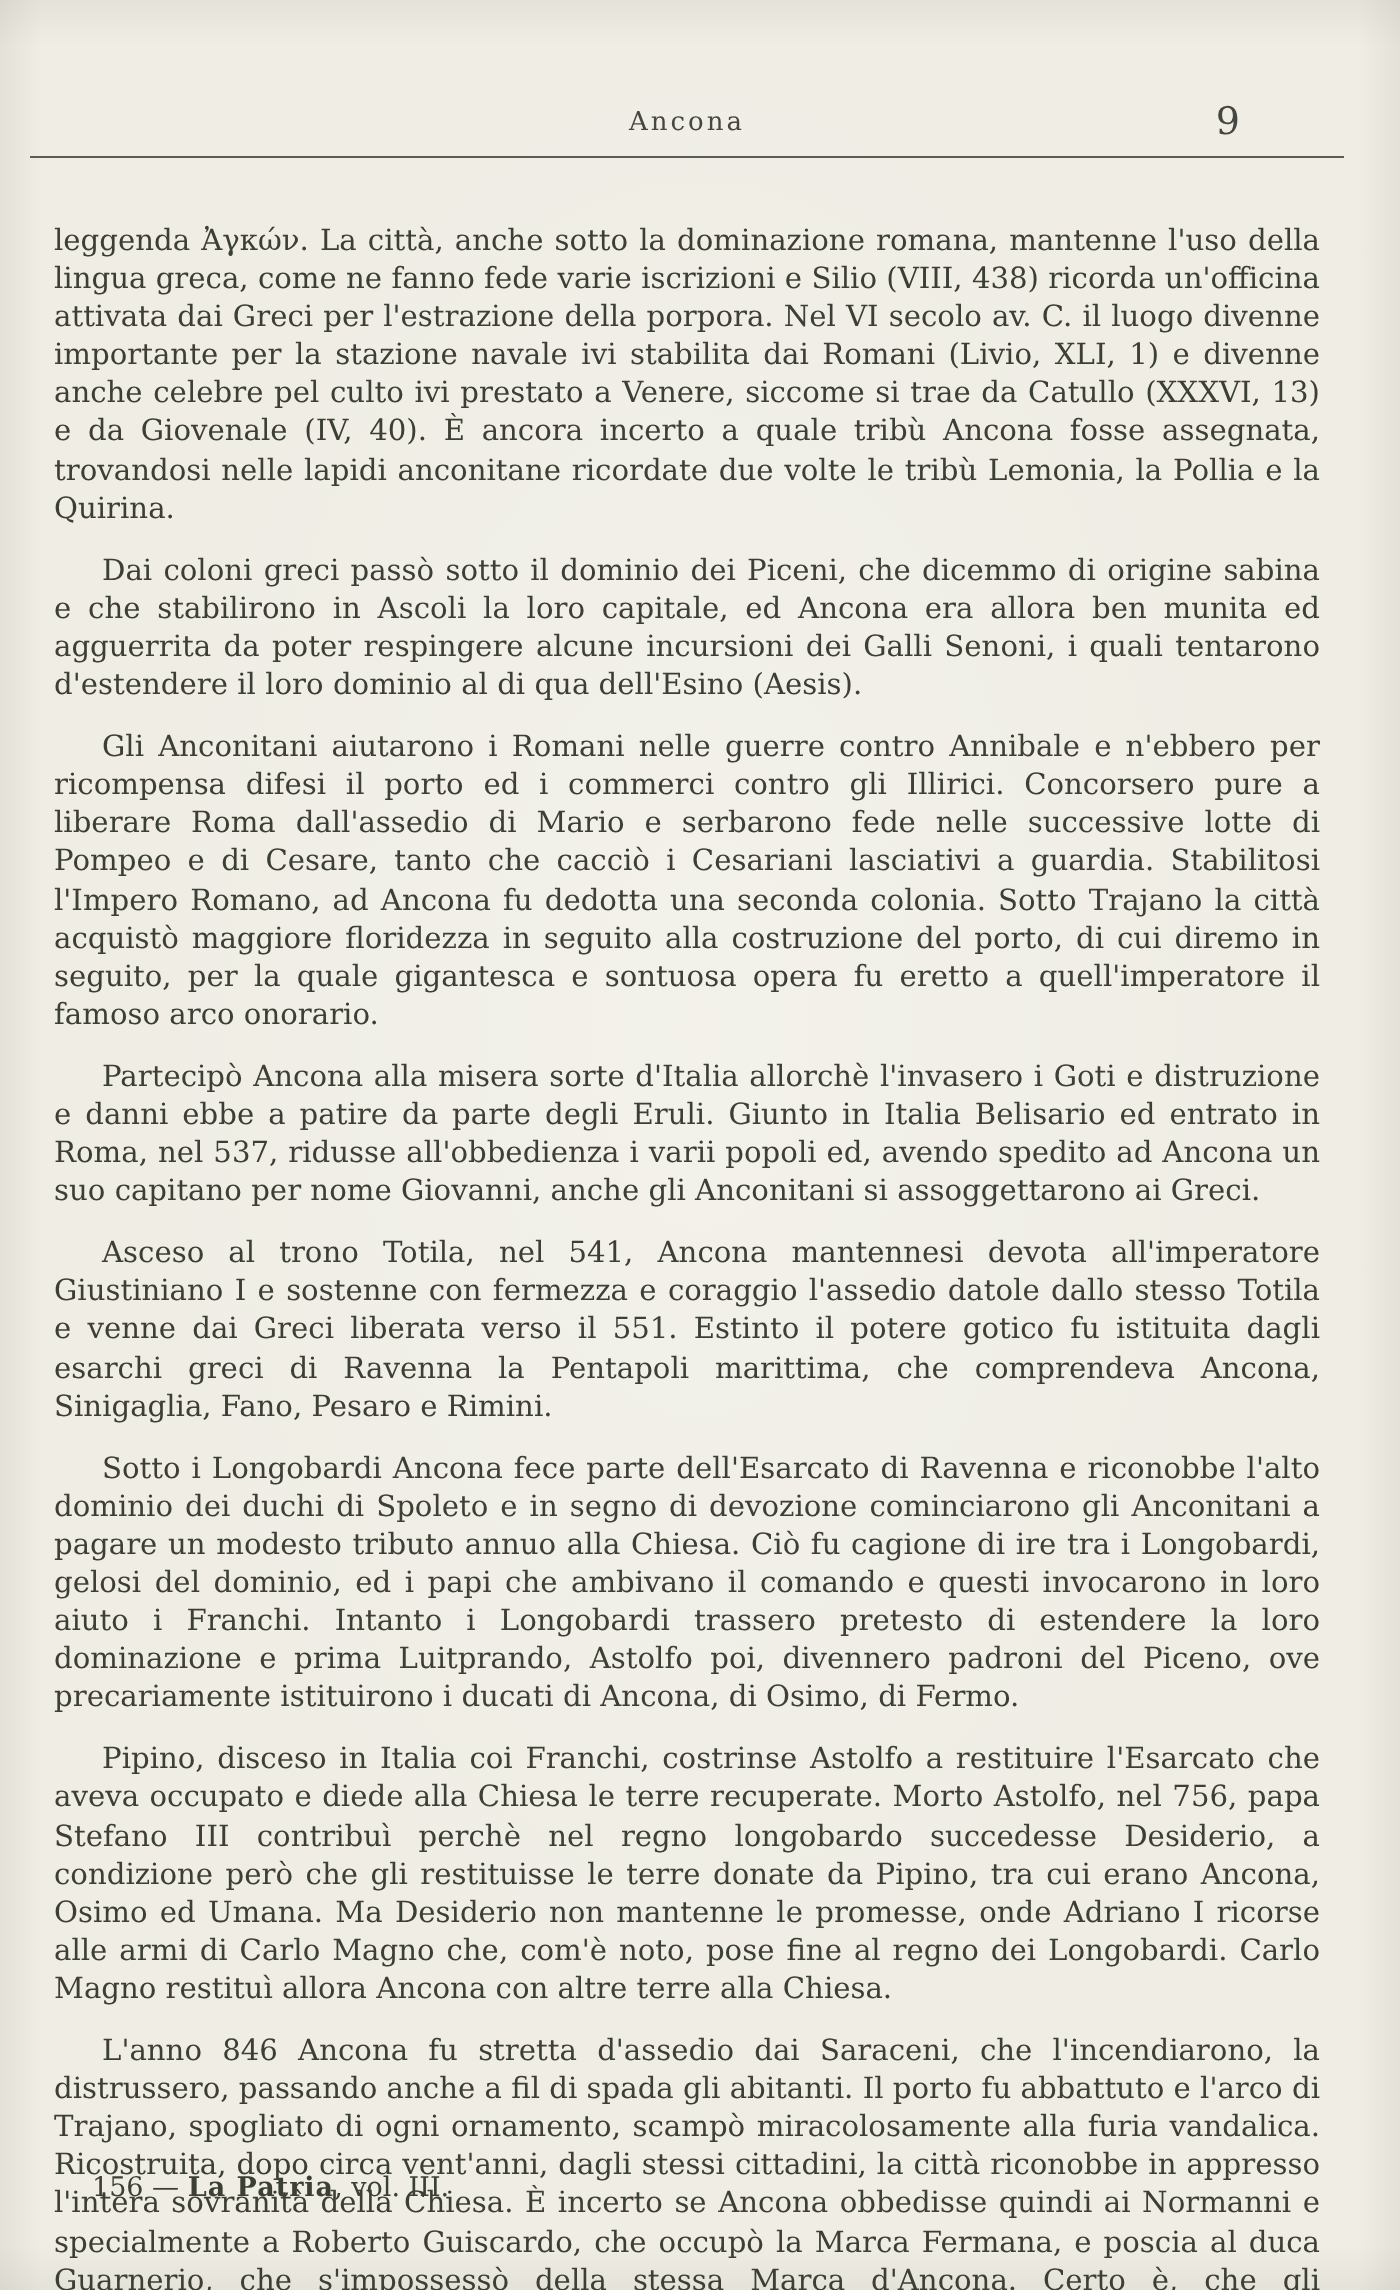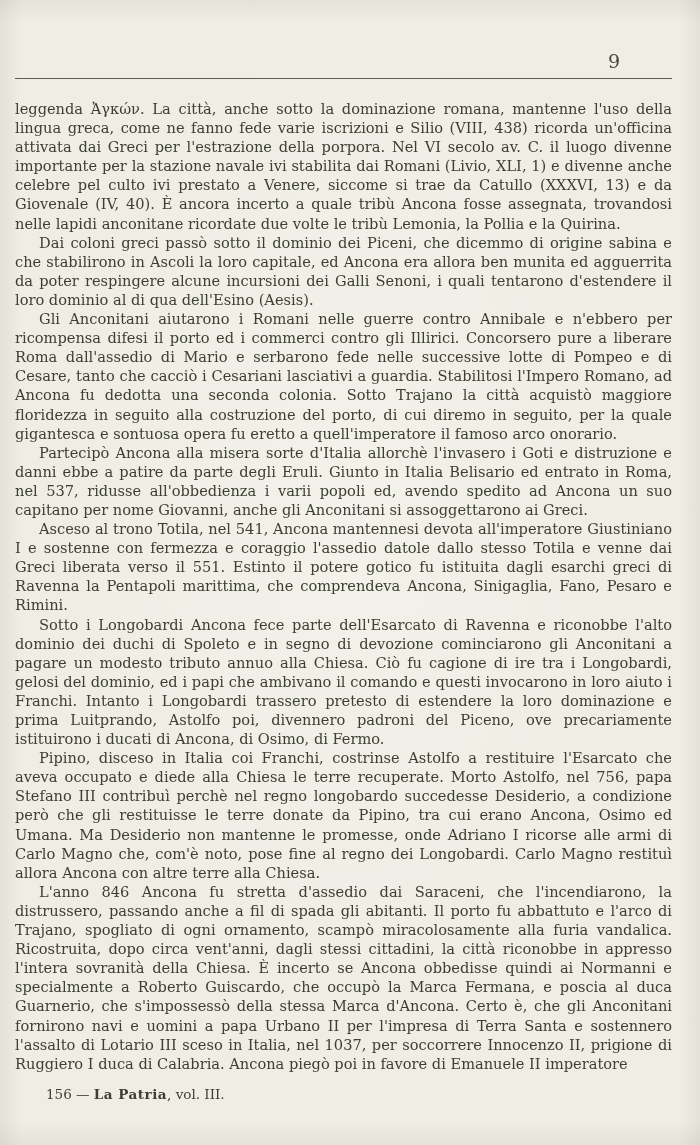--- a/index.html
+++ b/index.html
@@ -57,21 +57,21 @@
   .body-text {
     position: absolute;
     top: 99px;
     left: 15px;
     right: 28px;
     font-size: 14.6px;
     line-height: 19.1px;
     text-align: justify;
   }
   .body-text p {
-    margin: 0;
+    margin: 12px;
     padding: 0;
     text-indent: 24px;
   }
   .body-text p.continuation {
     text-indent: 0;
   }
   .footer-signature {
     position: absolute;
     left: 46px;
     top: 1086px;
@@ -82,20 +82,21 @@
     font-weight: bold;
     letter-spacing: 0.5px;
   }
 </style>
 </head>
 <body>
 
 <div class="page">
 
   <div class="running-header">
+    <div class="title">Ancona</div>
     <div class="pagenum">9</div>
   </div>
 
   <hr class="header-rule">
 
   <div class="body-text">
     <p class="continuation">leggenda Ἀγκών. La città, anche sotto la dominazione romana, mantenne l'uso della lingua greca, come ne fanno fede varie iscrizioni e Silio (VIII, 438) ricorda un'officina attivata dai Greci per l'estrazione della porpora. Nel VI secolo av. C. il luogo divenne importante per la stazione navale ivi stabilita dai Romani (Livio, XLI, 1) e divenne anche celebre pel culto ivi prestato a Venere, siccome si trae da Catullo (XXXVI, 13) e da Giovenale (IV, 40). È ancora incerto a quale tribù Ancona fosse assegnata, trovandosi nelle lapidi anconitane ricordate due volte le tribù Lemonia, la Pollia e la Quirina.</p>
     <p>Dai coloni greci passò sotto il dominio dei Piceni, che dicemmo di origine sabina e che stabilirono in Ascoli la loro capitale, ed Ancona era allora ben munita ed agguerrita da poter respingere alcune incursioni dei Galli Senoni, i quali tentarono d'estendere il loro dominio al di qua dell'Esino (Aesis).</p>
     <p>Gli Anconitani aiutarono i Romani nelle guerre contro Annibale e n'ebbero per ricompensa difesi il porto ed i commerci contro gli Illirici. Concorsero pure a liberare Roma dall'assedio di Mario e serbarono fede nelle successive lotte di Pompeo e di Cesare, tanto che cacciò i Cesariani lasciativi a guardia. Stabilitosi l'Impero Romano, ad Ancona fu dedotta una seconda colonia. Sotto Trajano la città acquistò maggiore floridezza in seguito alla costruzione del porto, di cui diremo in seguito, per la quale gigantesca e sontuosa opera fu eretto a quell'imperatore il famoso arco onorario.</p>
     <p>Partecipò Ancona alla misera sorte d'Italia allorchè l'invasero i Goti e distruzione e danni ebbe a patire da parte degli Eruli. Giunto in Italia Belisario ed entrato in Roma, nel 537, ridusse all'obbedienza i varii popoli ed, avendo spedito ad Ancona un suo capitano per nome Giovanni, anche gli Anconitani si assoggettarono ai Greci.</p>

